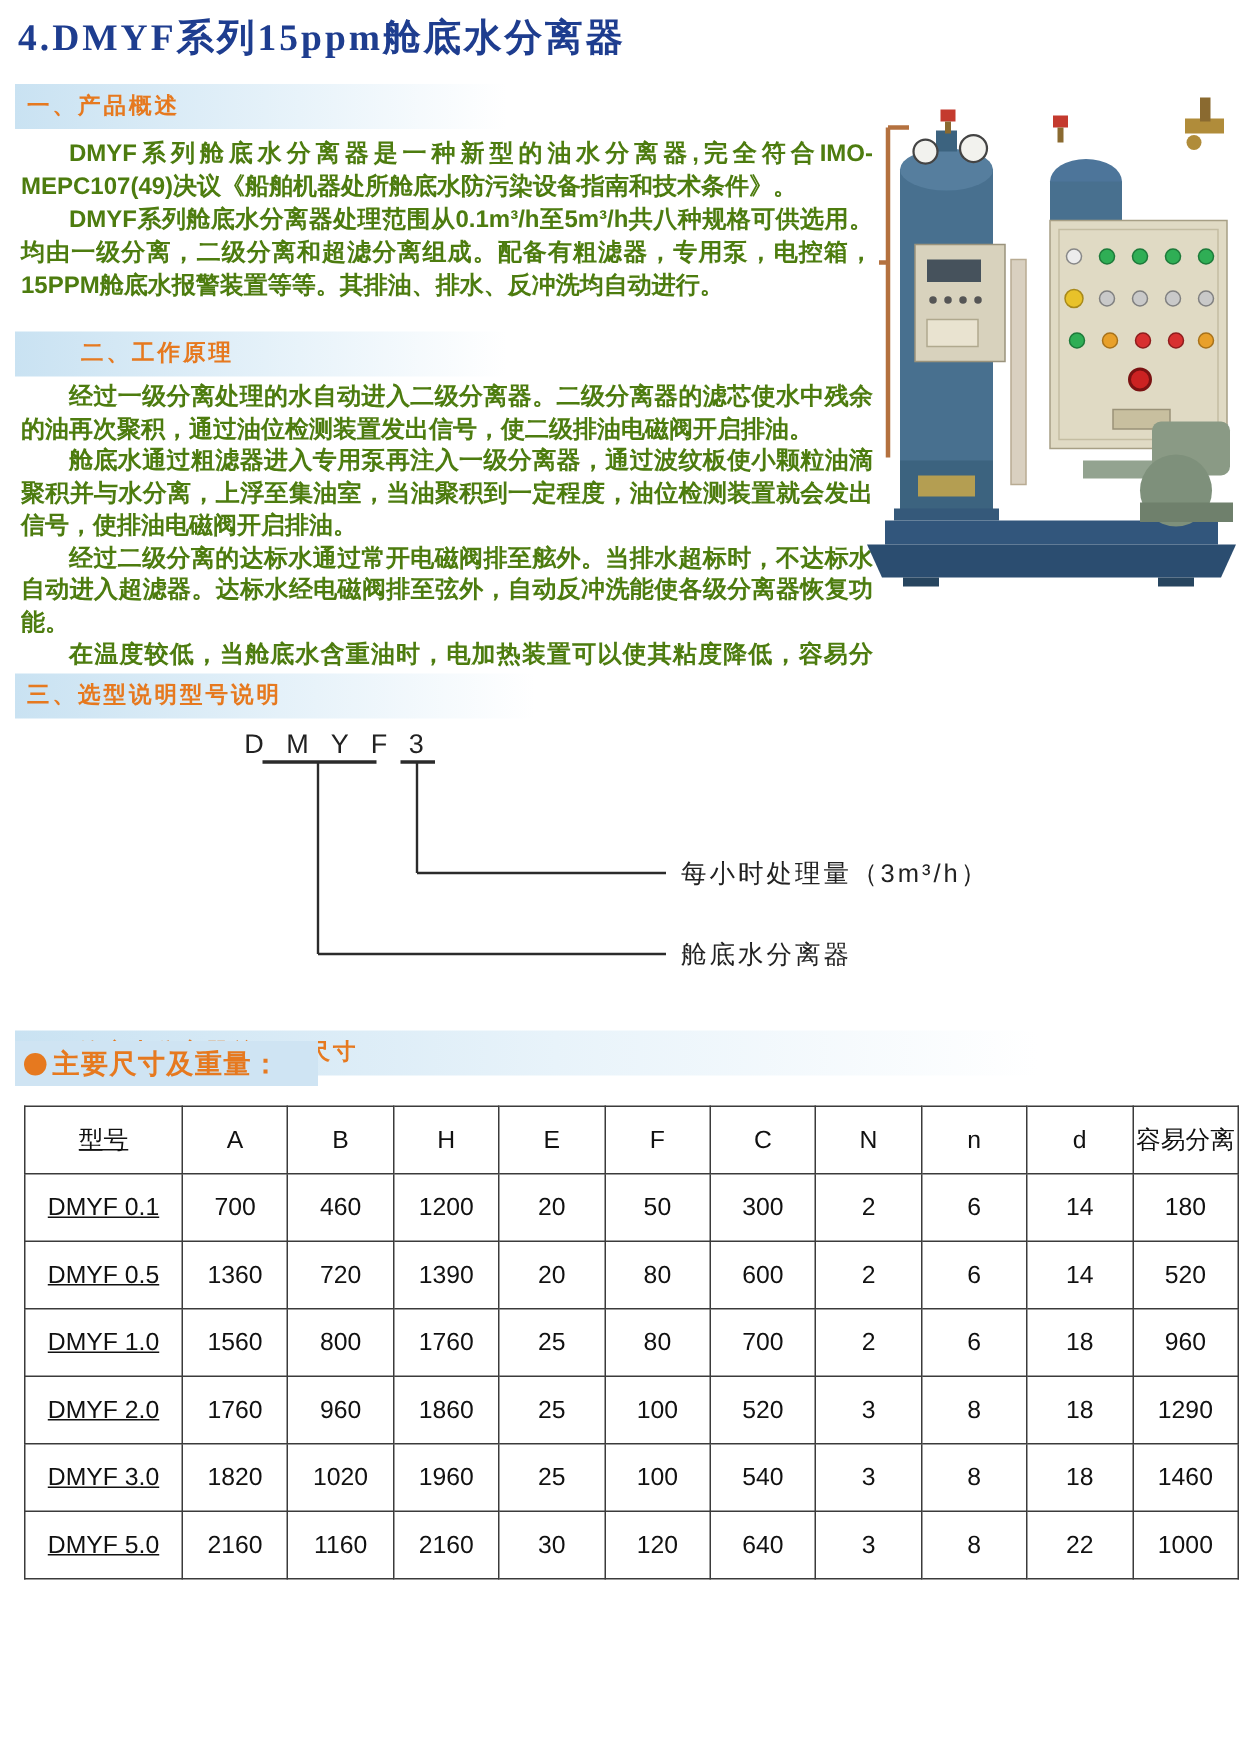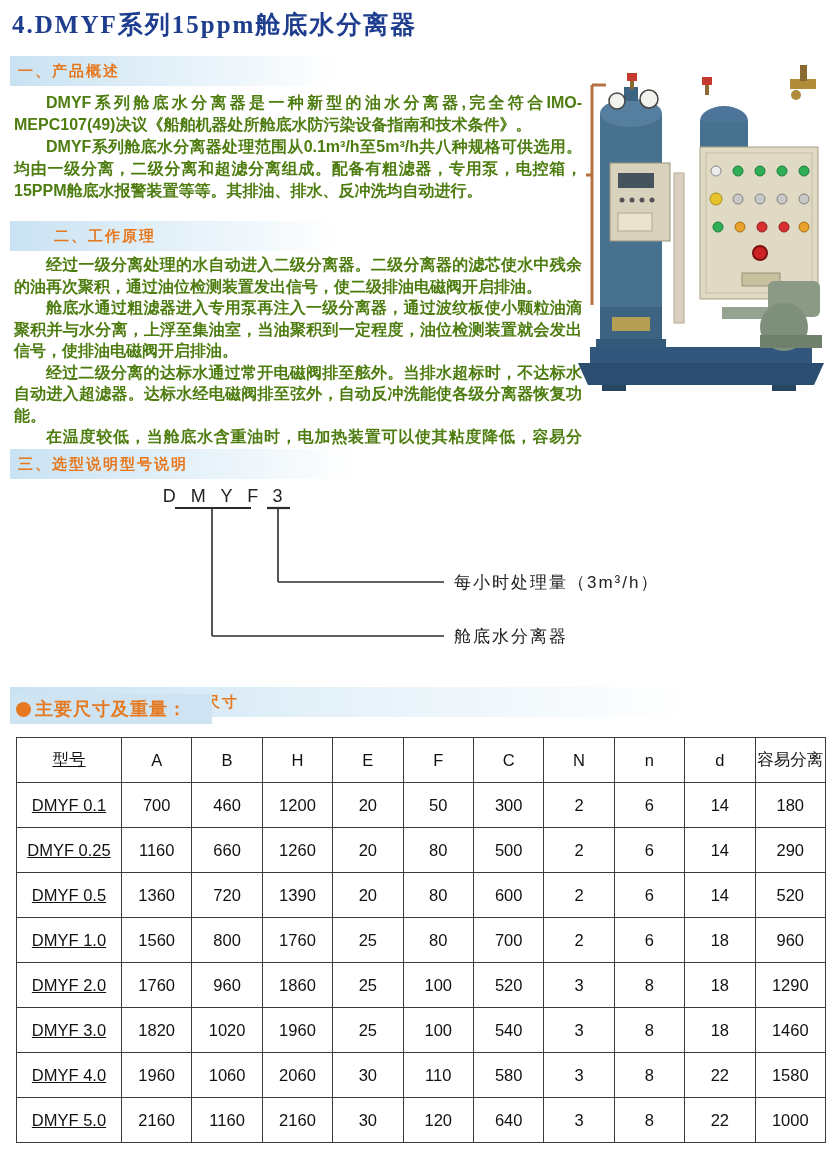--- a/index.html
+++ b/index.html
@@ -130,33 +130,20 @@
         <td>1200</td>
         <td>20</td>
         <td>50</td>
         <td>300</td>
         <td>2</td>
         <td>6</td>
         <td>14</td>
         <td>180</td>
       </tr>
       <tr>
-        <td>DMYF 0.25</td>
-        <td>1160</td>
-        <td>660</td>
-        <td>1260</td>
-        <td>20</td>
-        <td>80</td>
-        <td>500</td>
-        <td>2</td>
-        <td>6</td>
-        <td>14</td>
-        <td>290</td>
-      </tr>
-      <tr>
         <td>DMYF 0.5</td>
         <td>1360</td>
         <td>720</td>
         <td>1390</td>
         <td>20</td>
         <td>80</td>
         <td>600</td>
         <td>2</td>
         <td>6</td>
         <td>14</td>
@@ -193,33 +180,20 @@
         <td>1820</td>
         <td>1020</td>
         <td>1960</td>
         <td>25</td>
         <td>100</td>
         <td>540</td>
         <td>3</td>
         <td>8</td>
         <td>18</td>
         <td>1460</td>
-      </tr>
-      <tr>
-        <td>DMYF 4.0</td>
-        <td>1960</td>
-        <td>1060</td>
-        <td>2060</td>
-        <td>30</td>
-        <td>110</td>
-        <td>580</td>
-        <td>3</td>
-        <td>8</td>
-        <td>22</td>
-        <td>1580</td>
       </tr>
       <tr>
         <td>DMYF 5.0</td>
         <td>2160</td>
         <td>1160</td>
         <td>2160</td>
         <td>30</td>
         <td>120</td>
         <td>640</td>
         <td>3</td>

